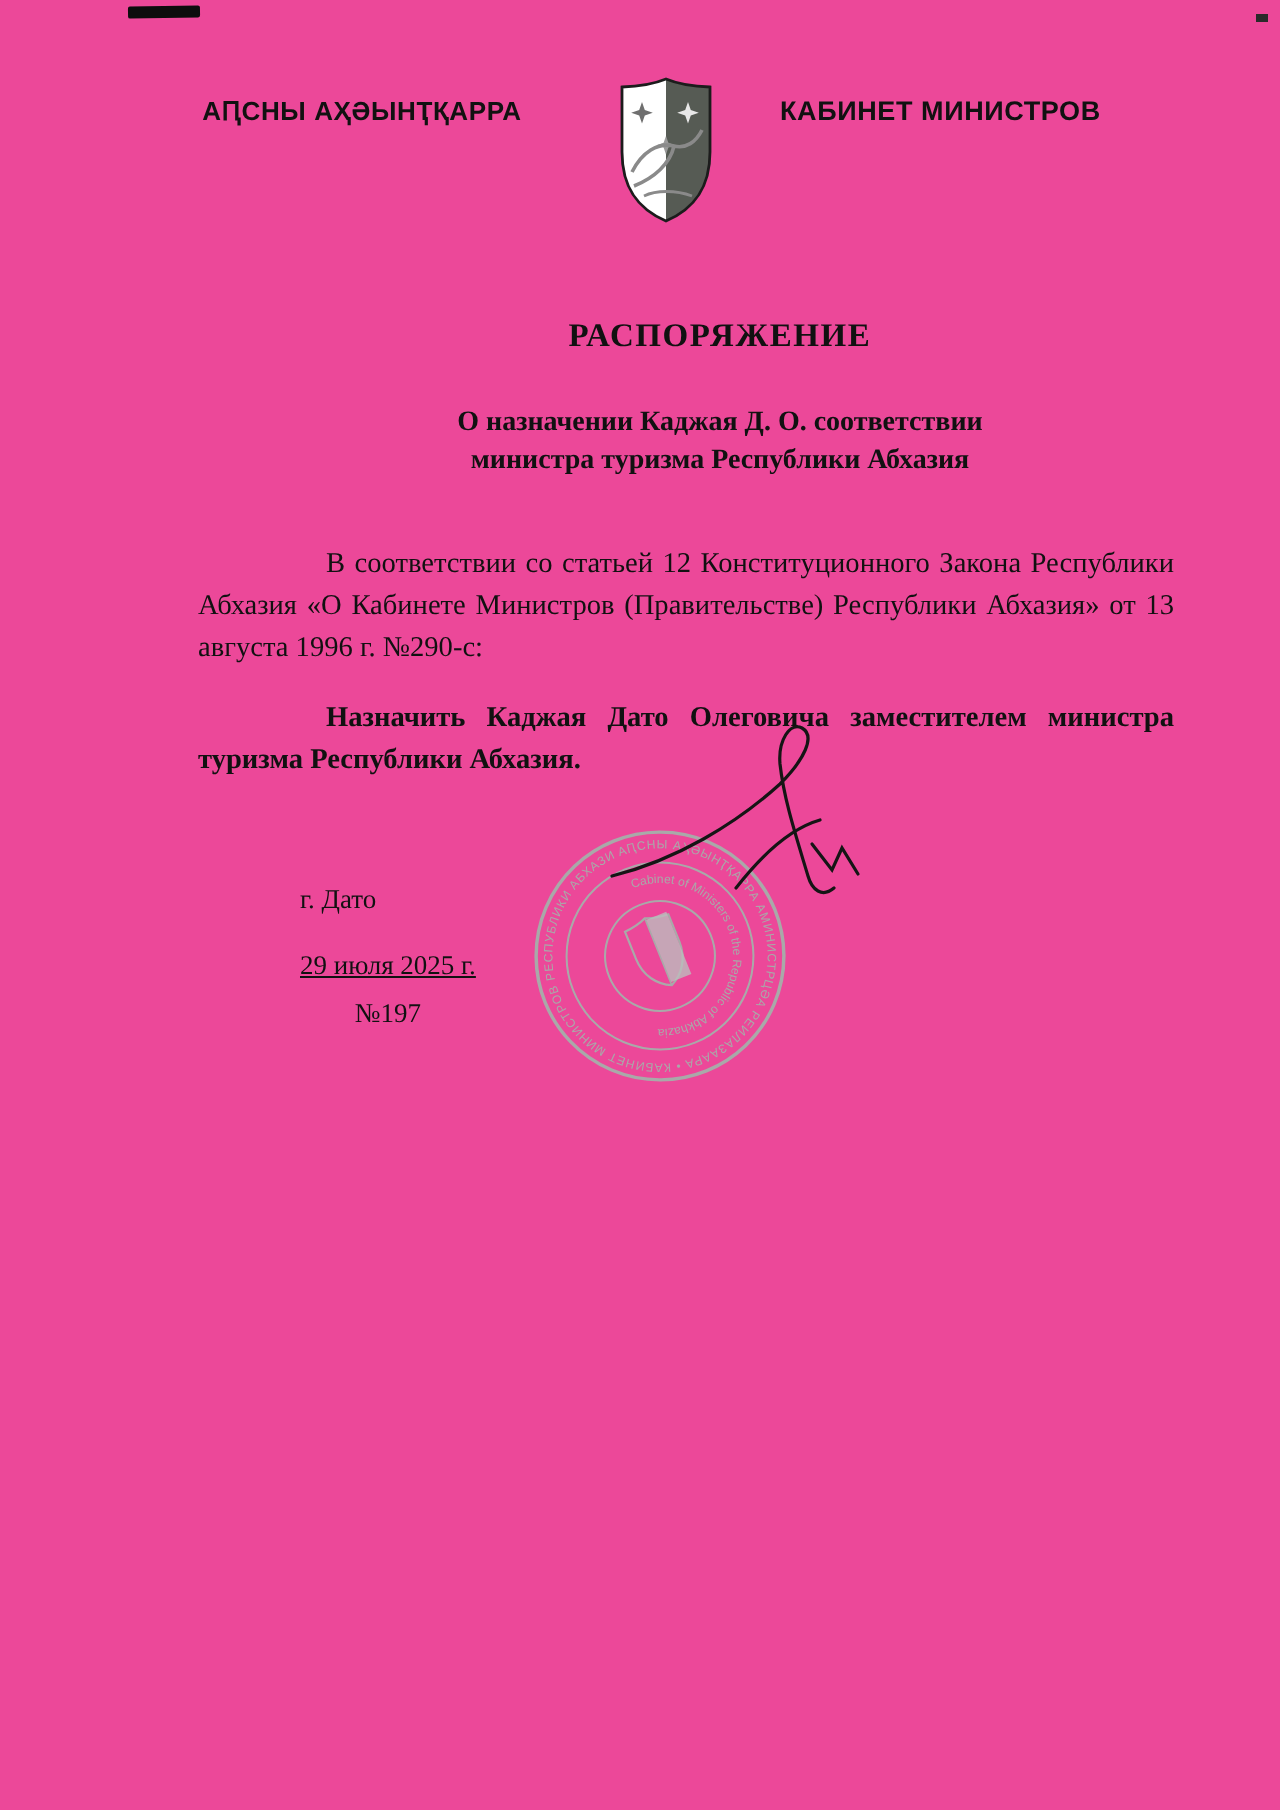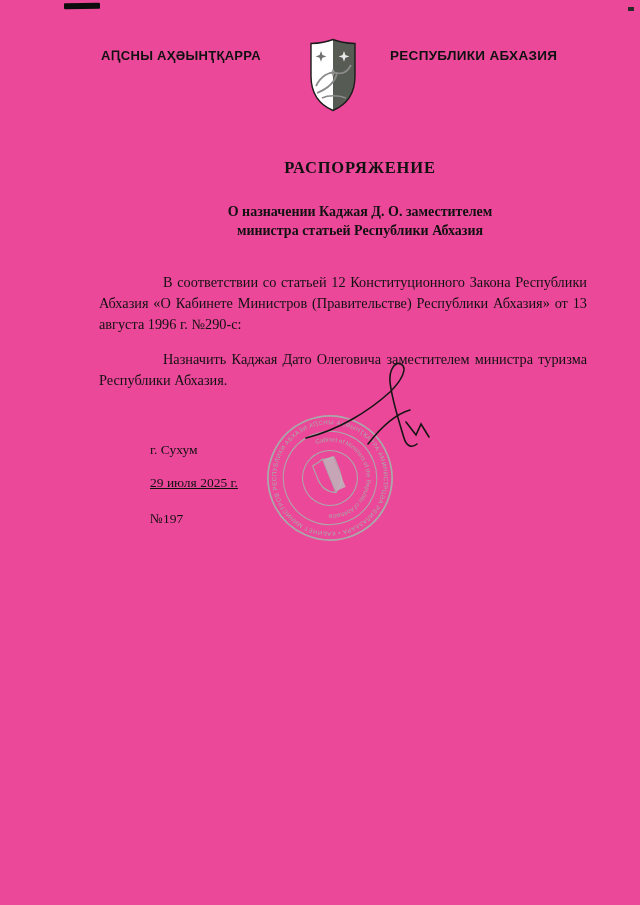--- a/index.html
+++ b/index.html
@@ -31,32 +31,32 @@
     text-align:center; font-size:16.5px; font-weight:bold; letter-spacing:0.8px;
   }
   .subject {
     position:absolute; left:80px; top:202px; width:560px; text-align:center;
     font-weight:bold; font-size:14px; line-height:19px;
   }
   .content { position:absolute; left:85px; top:258px; width:516px; }
   .content p {
     margin:14px; font-size:14.3px; line-height:21px; text-align:justify; text-indent:64px;
   }
-  .content p + p { margin-top:8px; }
+  .content p + p { margin-top:8px;font-weight:bold; }
 
   .sig-row {
     position:absolute; left:85px; top:410px; width:516px; box-sizing:border-box;
     display:flex; justify-content:space-between; padding:0 34px 0 65px;
     font-weight:bold; font-size:14.5px;
   }
 
   .footer { position:absolute; left:150px; top:442px; font-size:13.5px; }
   .footer div { line-height:16px; }
   .footer .f-date { margin-top:17px;text-decoration:underline; }
-  .footer .f-num  { margin-top:20px; }
+  .footer .f-num  { margin-top:8px;text-align:center; }
 
   .stamp { position:absolute; left:264px; top:412px; width:132px; height:132px; z-index:2; }
   .stamp svg { transform:rotate(-22deg); }
   .stamp .ring { fill:none; stroke:var(--stamp, #a9a9a9); }
   .stamp text { fill:var(--stamp, #a9a9a9); font-family:"Liberation Sans", sans-serif; }
 
   .signature-svg { position:absolute; left:298px; top:360px; width:150px; height:95px; z-index:3; }
   .signature-svg path { fill:none; stroke:#151515; stroke-width:1.6; stroke-linecap:round; }
 </style>
 </head>
@@ -85,28 +85,28 @@
         <path d="M13,13 l1.4,4 4,1.4 -4,1.4 -1.4,4 -1.4,-4 -4,-1.4 4,-1.4 Z" fill="#6f6f6f"></path>
         <path d="M25,30 l1.2,3.4 3.4,1.2 -3.4,1.2 -1.2,3.4 -1.2,-3.4 -3.4,-1.2 3.4,-1.2 Z" fill="#9a9a9a"></path>
         <path d="M8,48 C13,38 21,33 29,35 C35,36.5 40,33 43,27 M29,35 C27,44 19,51 9,55" stroke="#8a8a8a" stroke-width="1.8" fill="none"></path>
         <path d="M14,60 C20,57 30,57 38,60" stroke="#8a8a8a" stroke-width="1.4" fill="none"></path>
       </g>
       <path d="M25,1.5 C31,4 38,5.2 47,5.5 L47,38 C47,56 39,66.5 25,72.5 C11,66.5 3,56 3,38 L3,5.5 C12,5.2 19,4 25,1.5 Z" fill="none" stroke="#1c1c1c" stroke-width="1.4"></path>
     </svg>
   </div>
 
   <div class="head-right">
-    <div>РЕСПУБЛИКИ АБХАЗИЯ</div>
+    <div>КАБИНЕТ МИНИСТРОВ</div>
   </div>
 
   <h1 class="doc-title">РАСПОРЯЖЕНИЕ</h1>
 
   <div class="subject">
-    <div>О назначении Каджая Д. О. заместителем</div>
-    <div>министра статьей Республики Абхазия</div>
+    <div>О назначении Каджая Д. О. соответствии</div>
+    <div>министра туризма Республики Абхазия</div>
   </div>
 
   <div class="content">
     <p>В соответствии со статьей 12 Конституционного Закона Республики Абхазия «О Кабинете Министров (Правительстве) Республики Абхазия» от 13 августа 1996 г. №290-с:</p>
     <p>Назначить Каджая Дато Олеговича заместителем министра туризма Республики Абхазия.</p>
   </div>
 
 
   <div class="stamp">
     <svg width="132" height="132" viewBox="0 0 130 130" aria-hidden="true">
@@ -131,18 +131,18 @@
     </svg>
   </div>
 
   <svg class="signature-svg" viewBox="0 0 150 95" aria-hidden="true">
     <path d="M8,78 C40,70 70,52 92,32 C104,20 110,8 103,4 C97,1 91,10 92,22 C94,40 100,58 106,78 C108,85 113,89 119,84"></path>
     <path d="M70,84 C84,66 98,54 112,50"></path>
     <path d="M108,62 L118,75 L123,64 L131,77"></path>
   </svg>
 
   <div class="footer">
-    <div class="f-city">г. Сухум</div>
+    <div class="f-city">г. Дато</div>
     <div class="f-date">29 июля 2025 г.</div>
     <div class="f-num">№197</div>
   </div>
 
 </div>
 
 </body></html>

